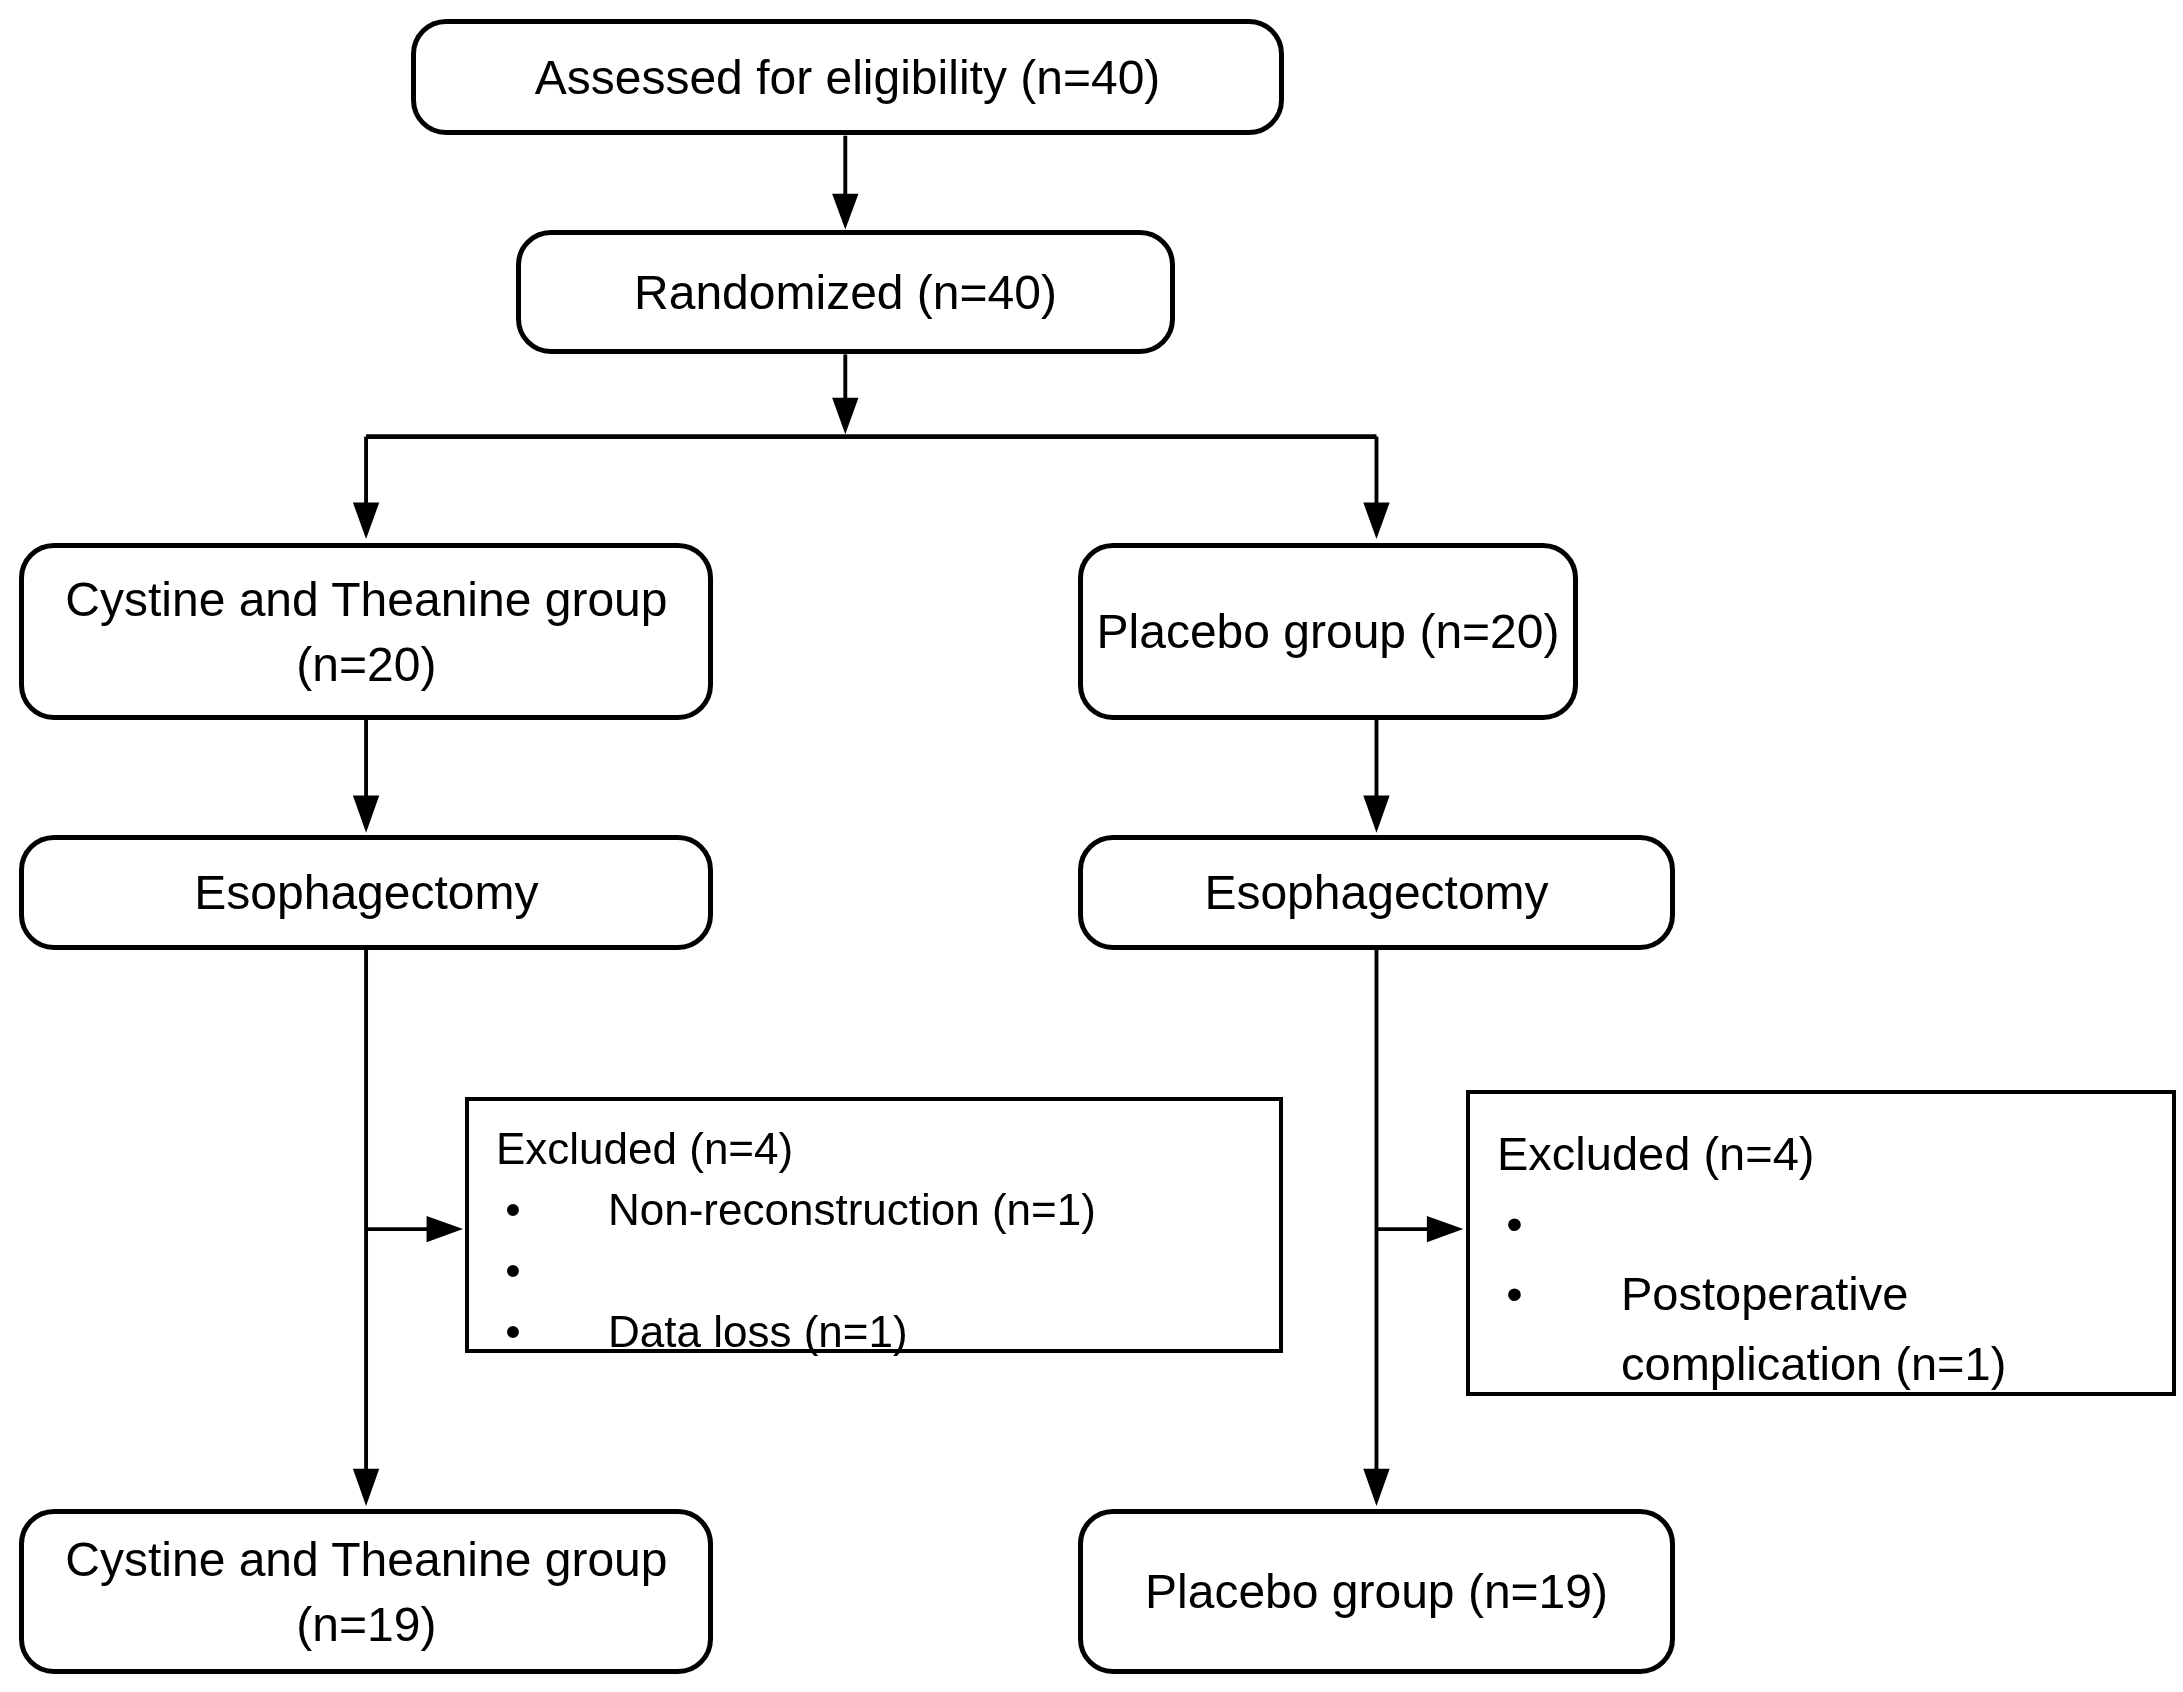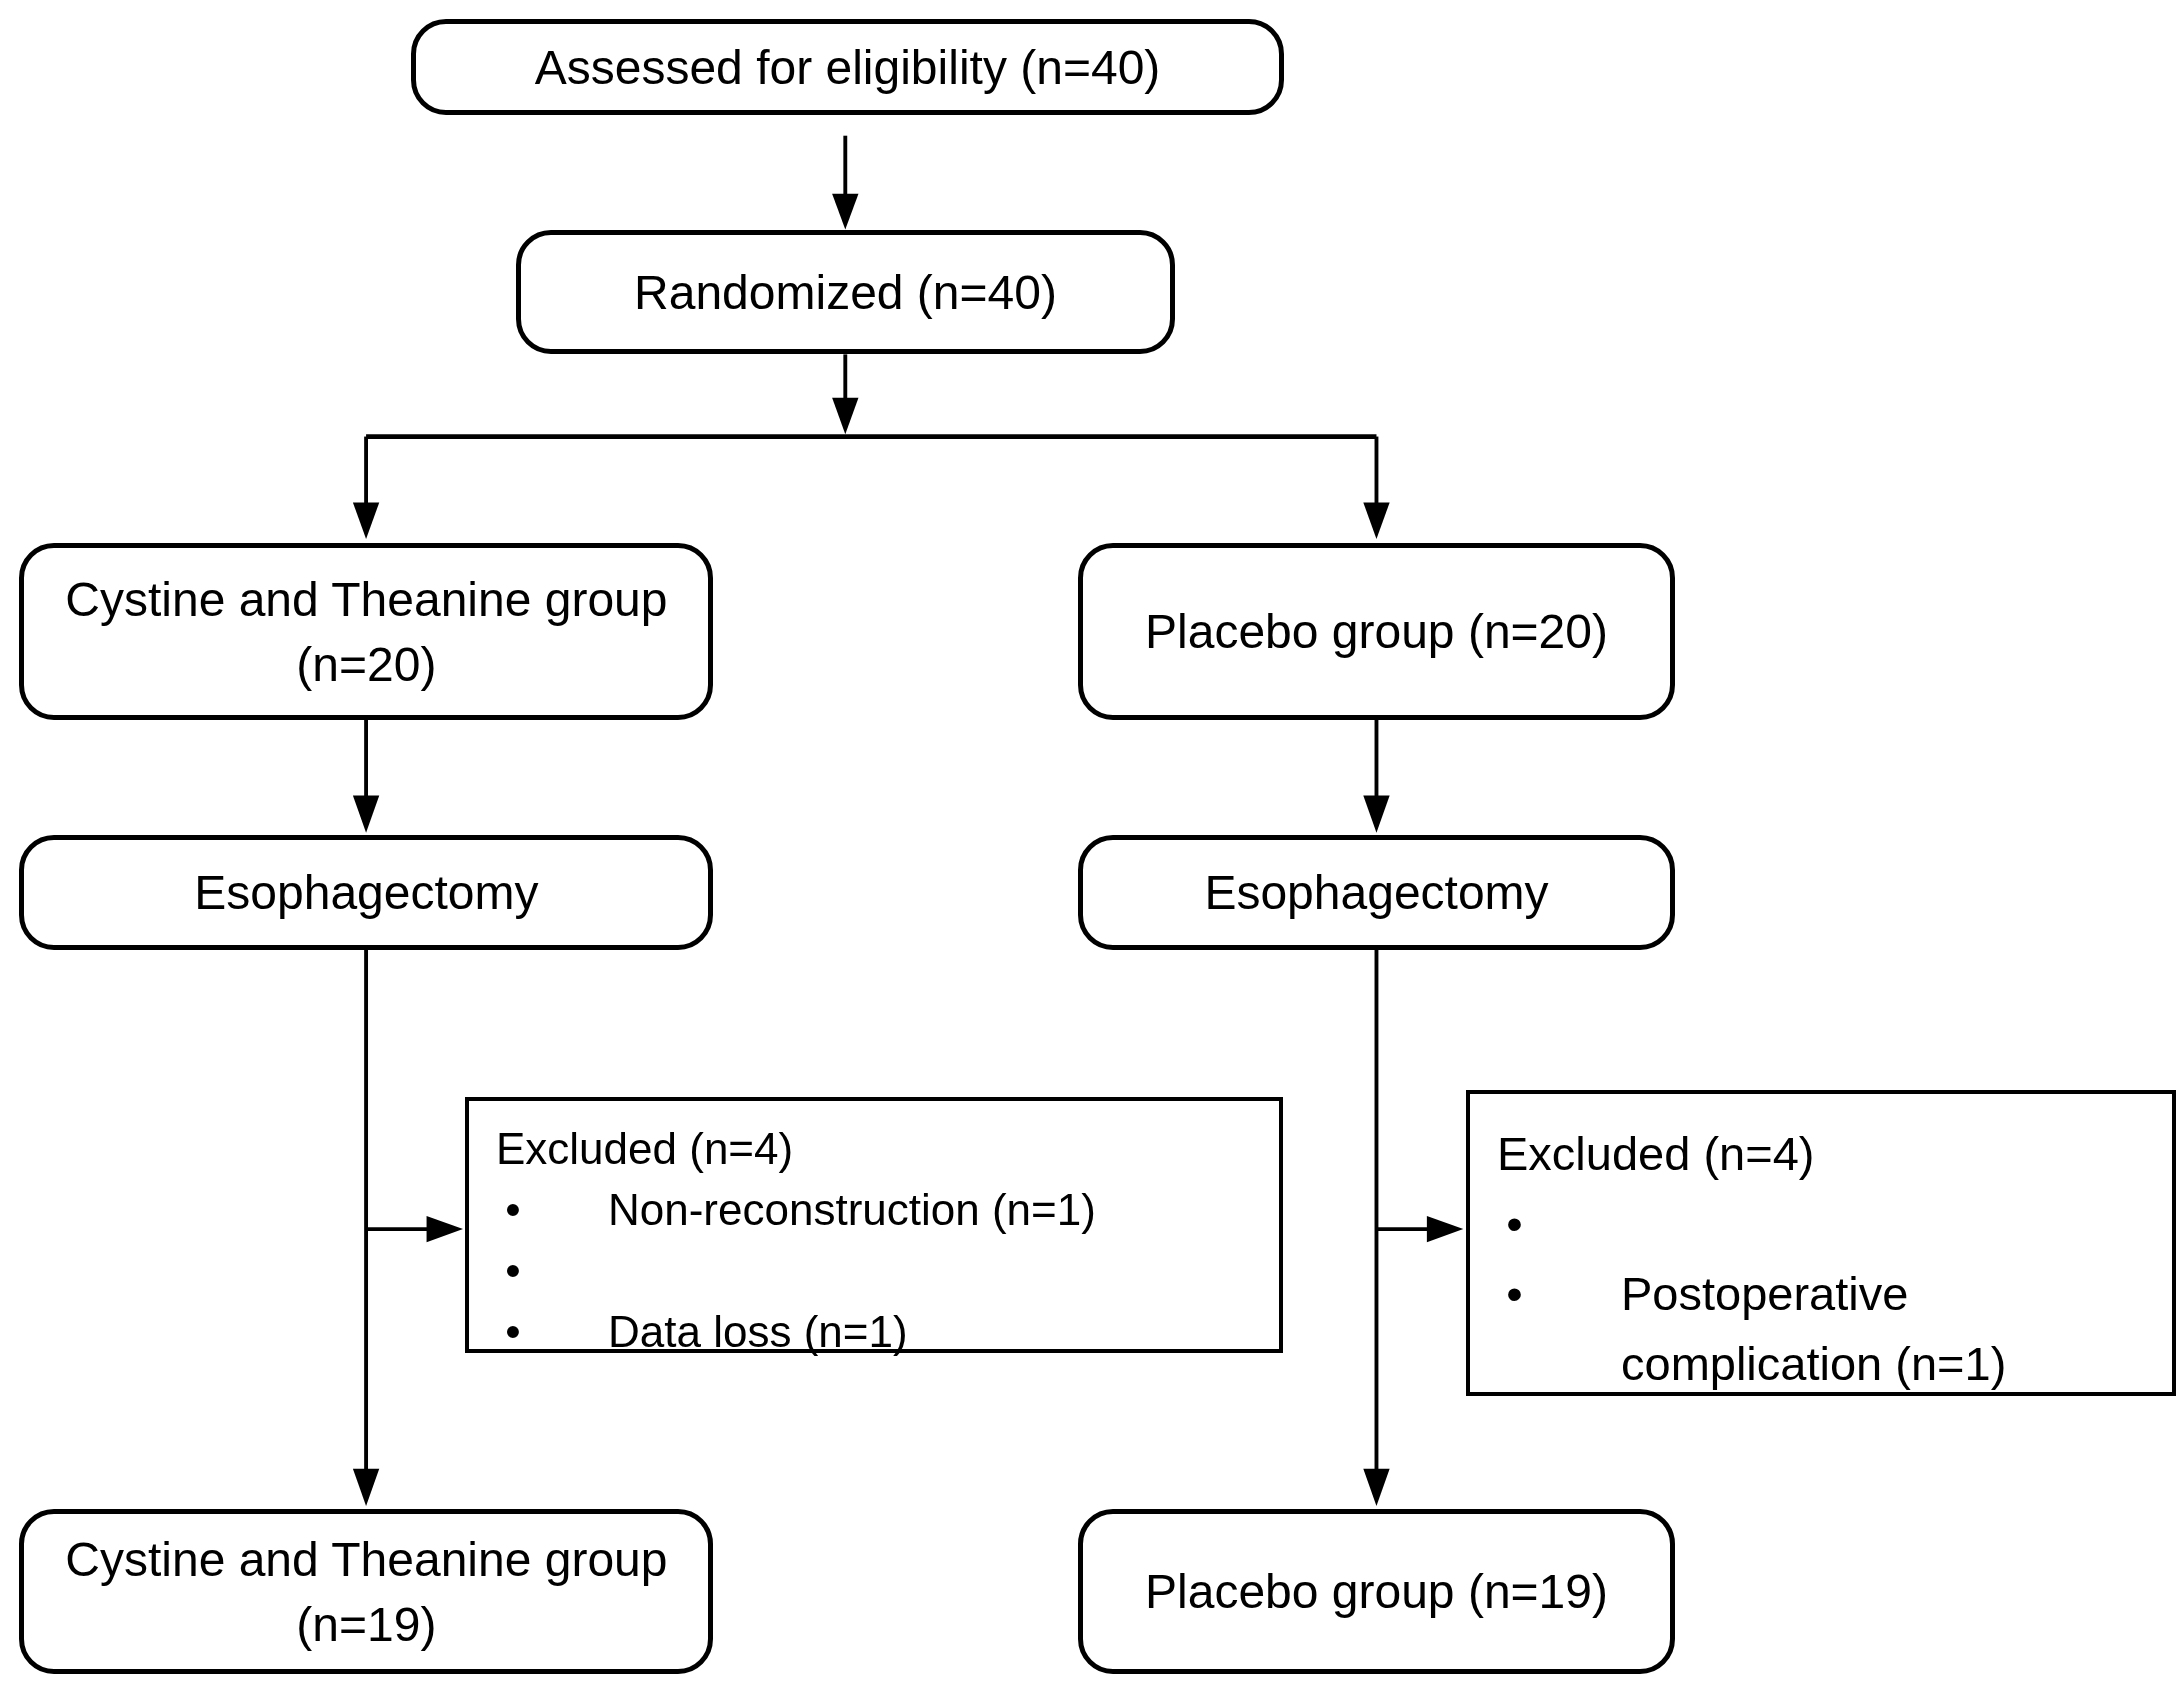--- a/index.html
+++ b/index.html
@@ -32,24 +32,24 @@
   .round {
     border: 5.4px solid #000000;
     border-radius: 35px;
   }
   .sq {
     border: 4.7px solid #000000;
     align-items: stretch;
     justify-content: flex-start;
     text-align: left;
   }
-  .box-assessed   { left: 411px;  top: 19.4px;   width: 873px; height: 96px; }
+  .box-assessed   { left: 411px;  top: 19.4px;   width: 873px; height: 116px; }
   .box-randomized { left: 516px;  top: 230px;  width: 659px;  height: 124px; }
   .box-ct20       { left: 19.4px;   top: 543px;  width: 694px;  height: 177px; }
-  .box-placebo20  { left: 1078px; top: 543px;  width: 597px;  height: 177px; }
+  .box-placebo20  { left: 1078px; top: 543px;  width: 500px;  height: 177px; }
   .box-esoph-l    { left: 19.4px;   top: 835px; width: 694px;  height: 115px; }
   .box-esoph-r    { left: 1078px; top: 835px; width: 597px;  height: 115px; }
   .box-excl-l     { left: 465px;  top: 1097px; width: 818px; height: 256px;
                     padding: 17px 14px 14px 27px; font-size: 44px; line-height: 61px; }
   .box-excl-r     { left: 1466px; top: 1090px; width: 710px;  height: 306px;
                     padding: 25px 9.3px 14px 27px; font-size: 47px; line-height: 70px; }
   .box-ct16       { left: 19.4px;   top: 1509px; width: 694px;  height: 165px; }
   .box-placebo16  { left: 1078px; top: 1509px; width: 597px;  height: 165px; }
   .bullet-row { display: flex; align-items: flex-start; }
   .bullet-mark { flex: 0 0 112px; padding-left: 9.3px; box-sizing: border-box; }

